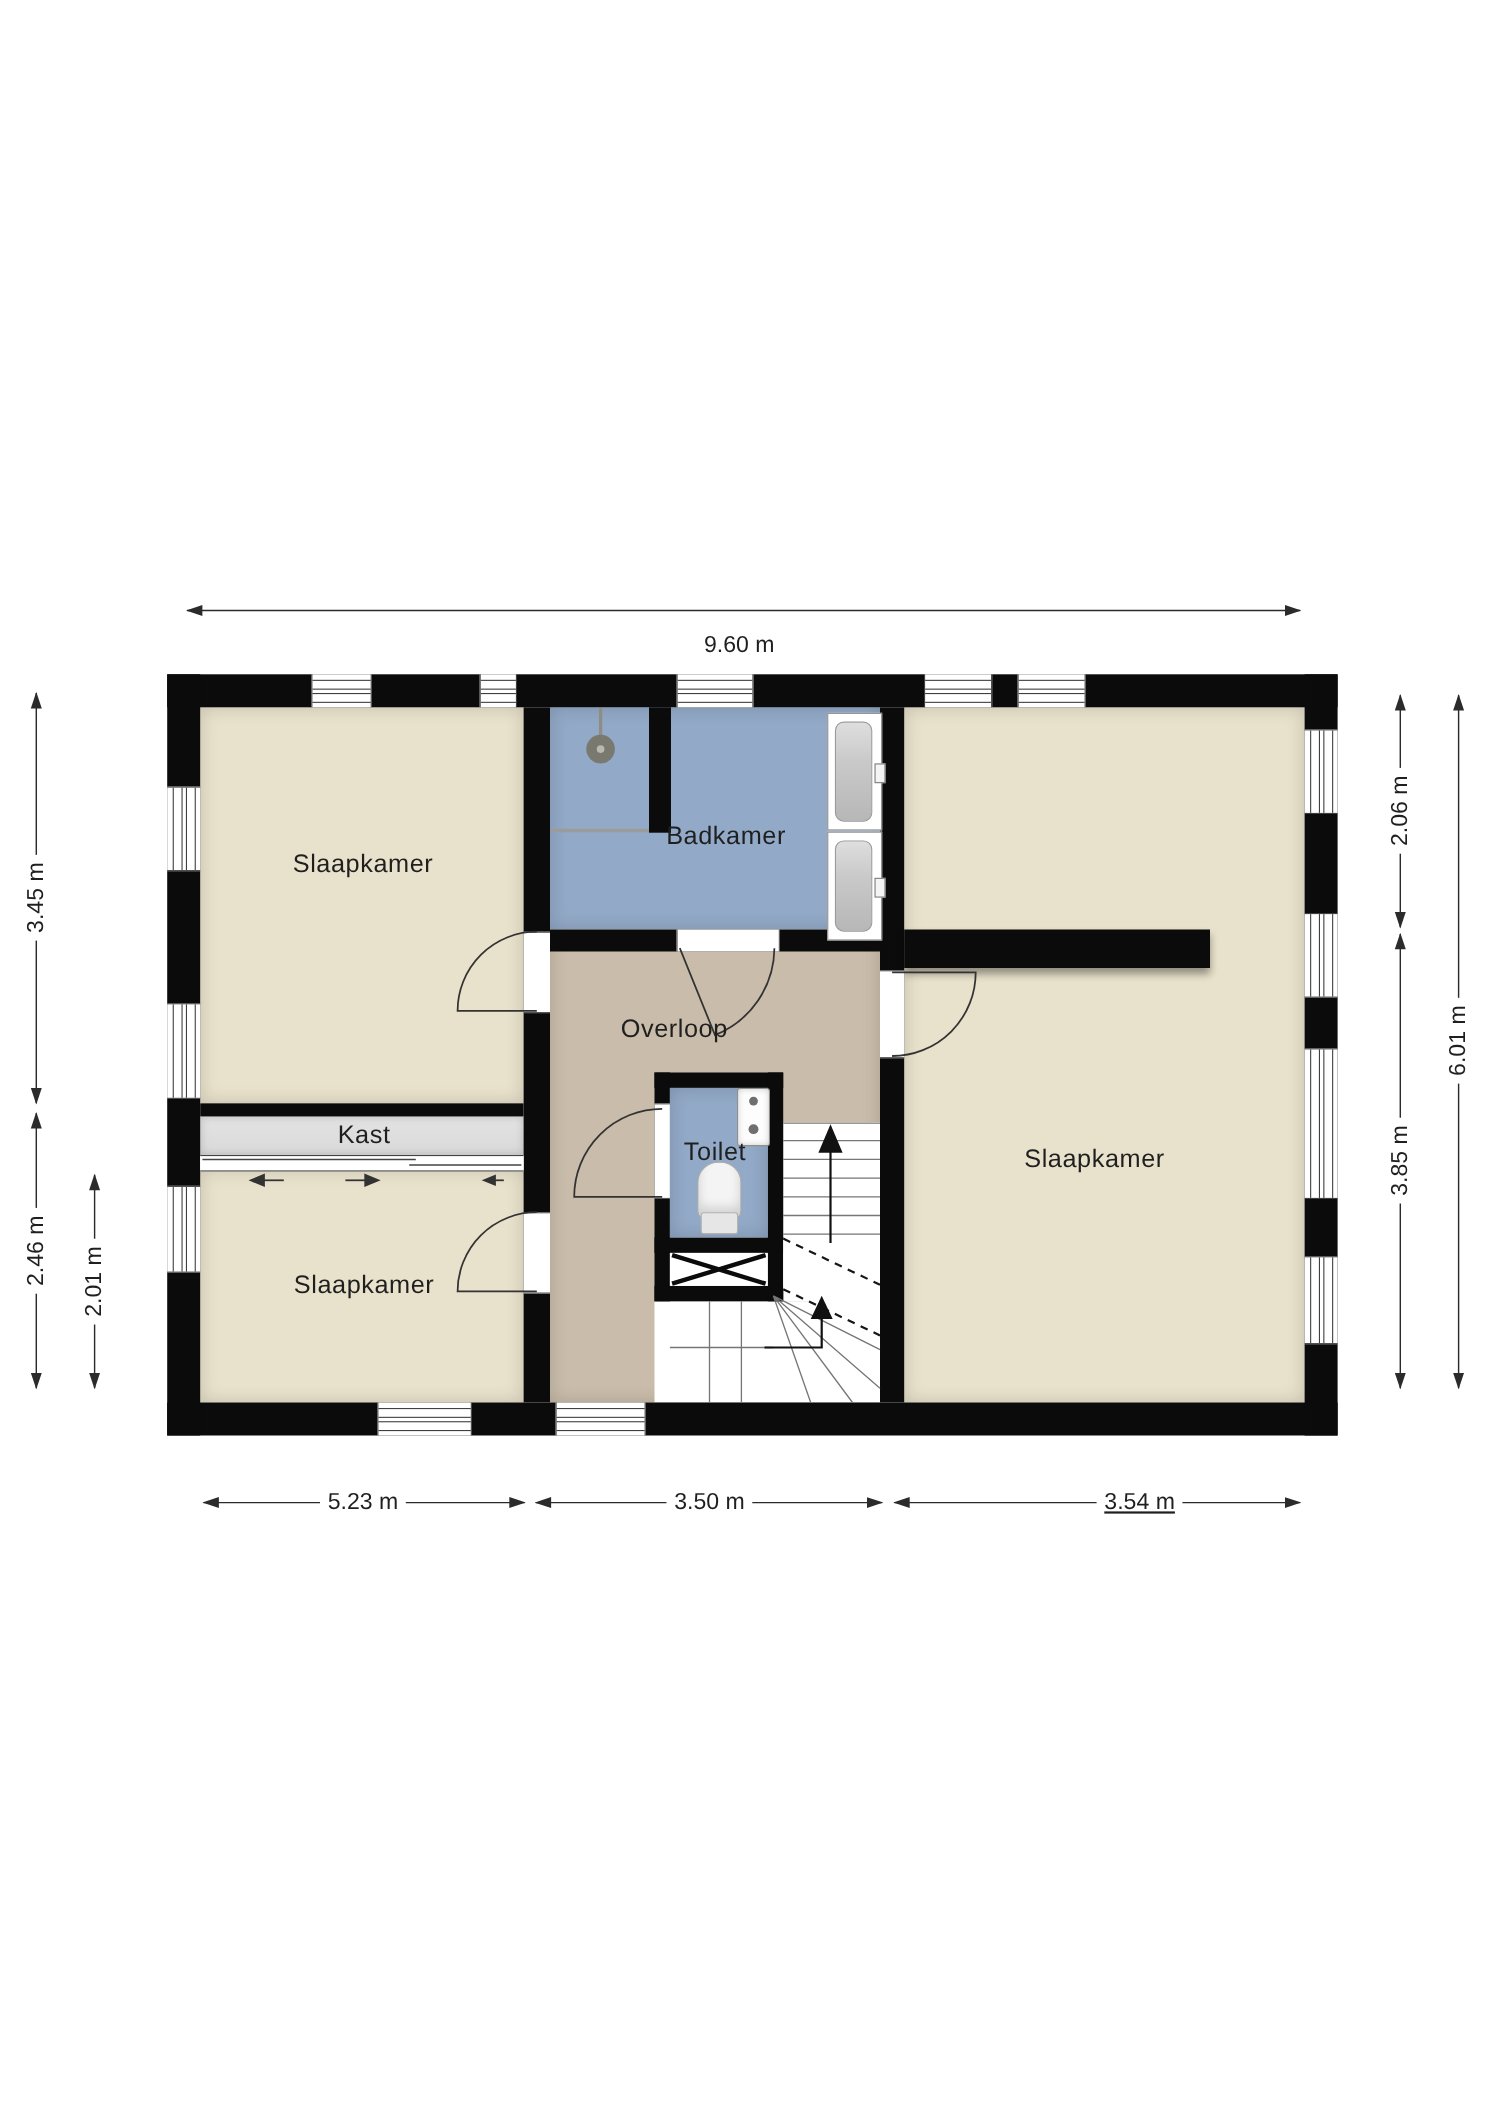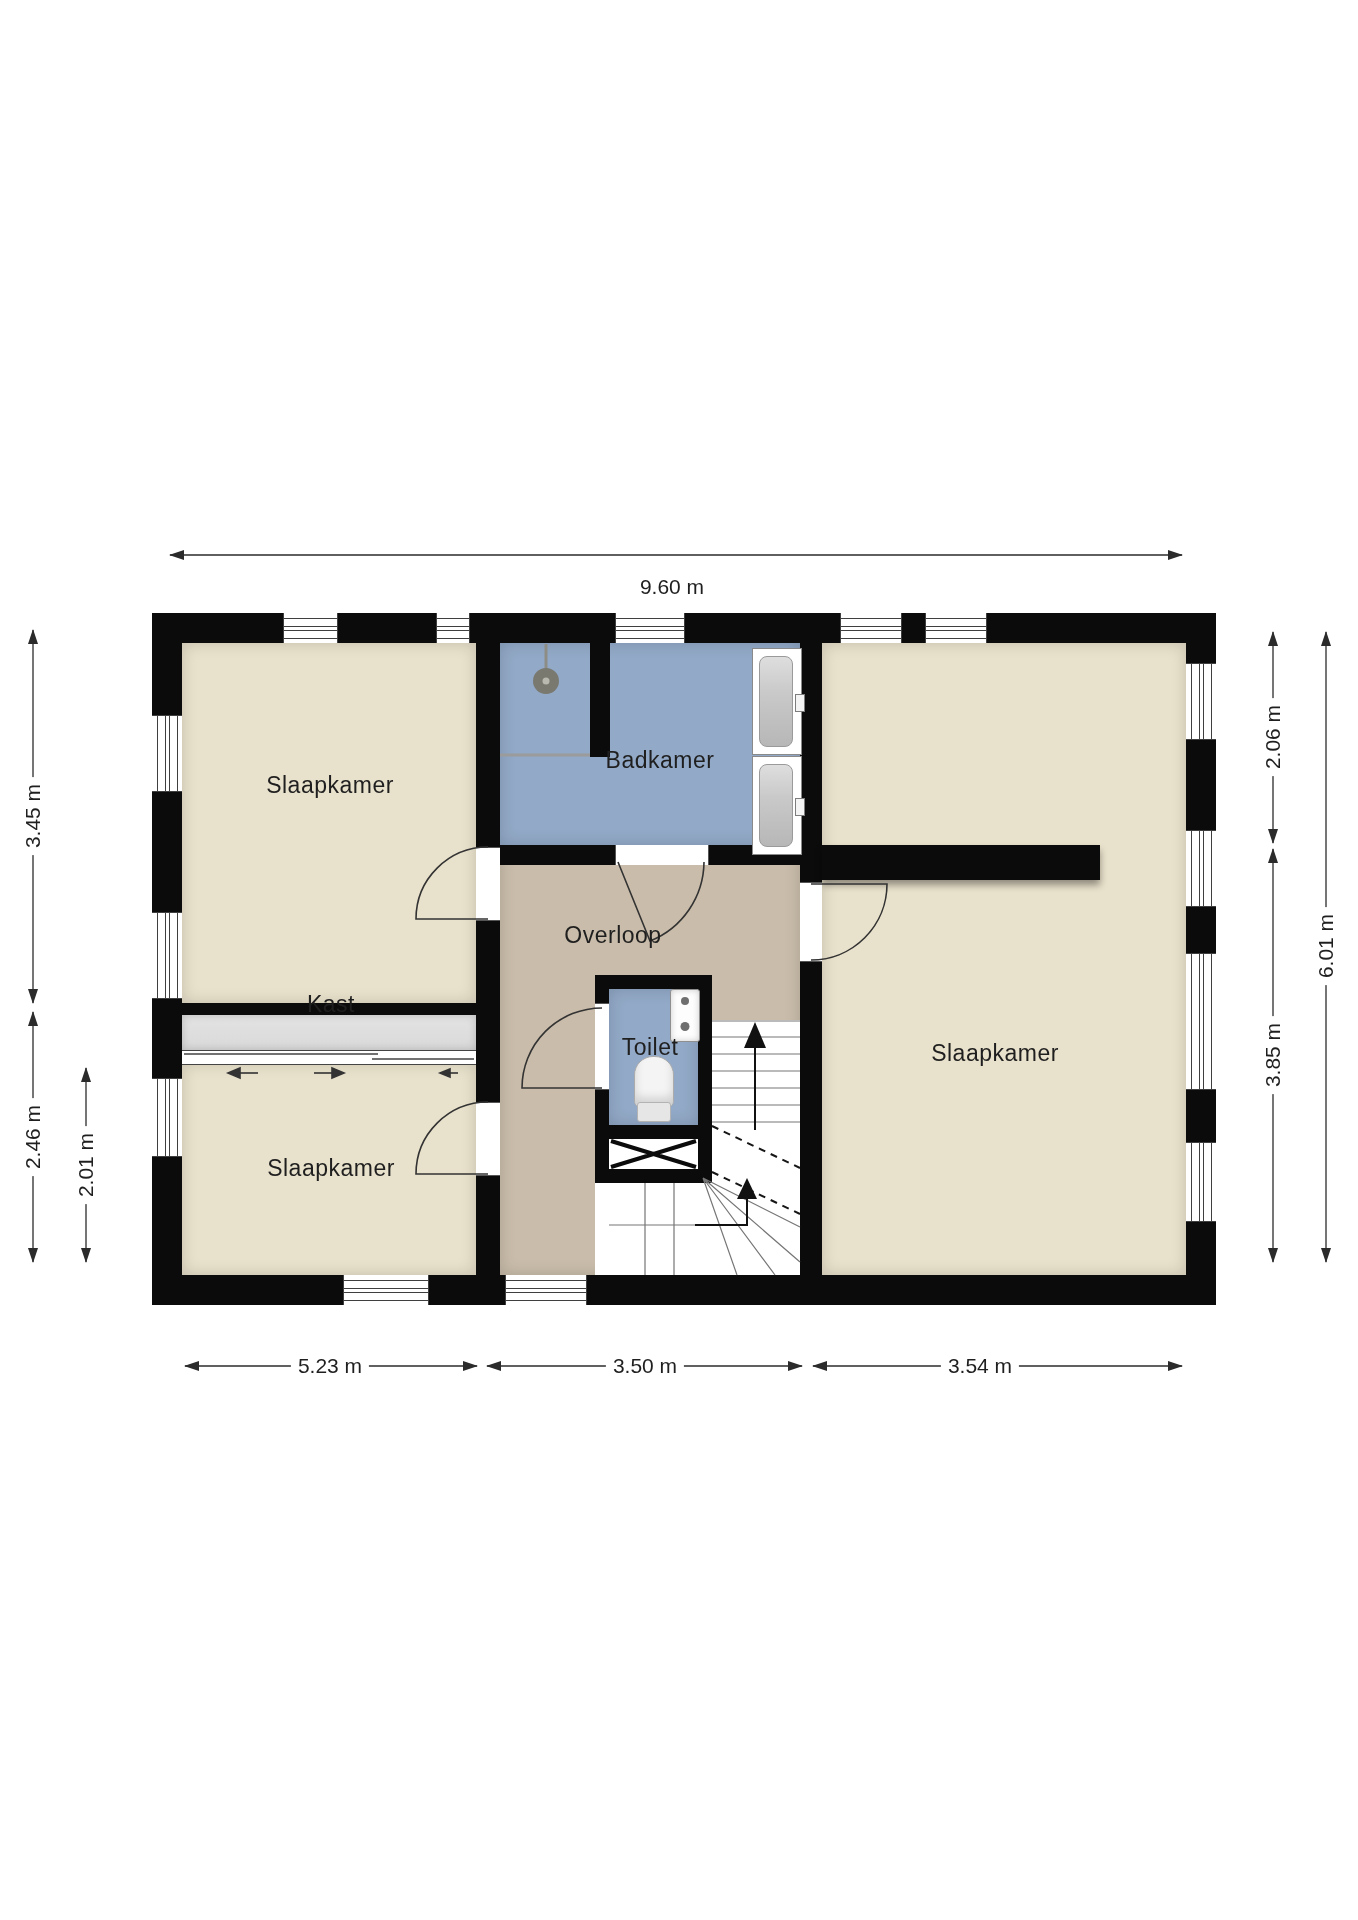--- a/index.html
+++ b/index.html
@@ -192,26 +192,26 @@
       <path d="M813 1366 H1182"></path>
     </g>
   </svg>
 
   <div class="lbl" style="left:330px;top:785px;">Slaapkamer</div>
   <div class="lbl" style="left:331px;top:1168px;">Slaapkamer</div>
   <div class="lbl" style="left:995px;top:1053px;">Slaapkamer</div>
   <div class="lbl" style="left:660px;top:760px;">Badkamer</div>
   <div class="lbl" style="left:613px;top:935px;">Overloop</div>
   <div class="lbl" style="left:650px;top:1047px;">Toilet</div>
-  <div class="lbl" style="left:331px;top:1004px;">Kast</div>
+  <div class="lbl" style="left:331px;top:1032px;">Kast</div>
 
   <div class="dim" style="left:672px;top:555px;margin-top:32px;">9.60 m</div>
   <div class="dim rot" style="left:33px;top:816px;">3.45 m</div>
   <div class="dim rot" style="left:33px;top:1137px;">2.46 m</div>
   <div class="dim rot" style="left:86px;top:1165px;">2.01 m</div>
   <div class="dim rot" style="left:1273px;top:737px;">2.06 m</div>
   <div class="dim rot" style="left:1273px;top:1055px;">3.85 m</div>
   <div class="dim rot" style="left:1326px;top:946px;">6.01 m</div>
   <div class="dim" style="left:330px;top:1366px;">5.23 m</div>
   <div class="dim" style="left:645px;top:1366px;">3.50 m</div>
-  <div class="dim" style="left:980px;top:1366px;">3.54 m</div>
+  <div class="dim" style="left:1036px;top:1366px;text-decoration:underline;">3.54 m</div>
 
 </div>
 
 </body></html>

